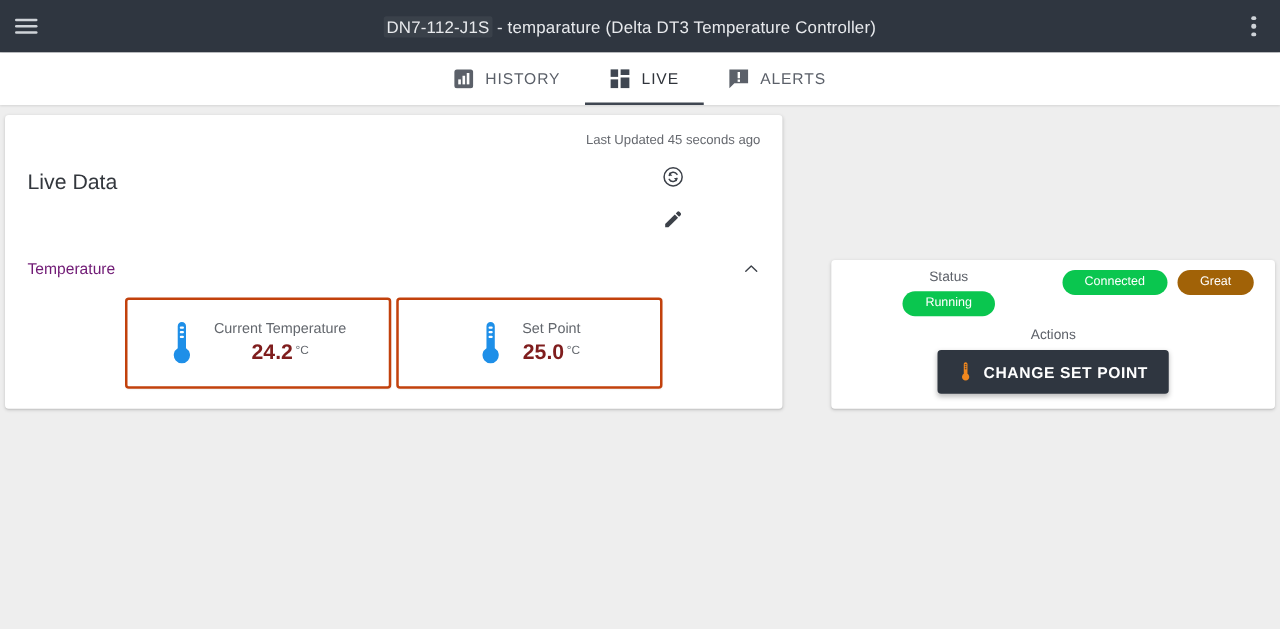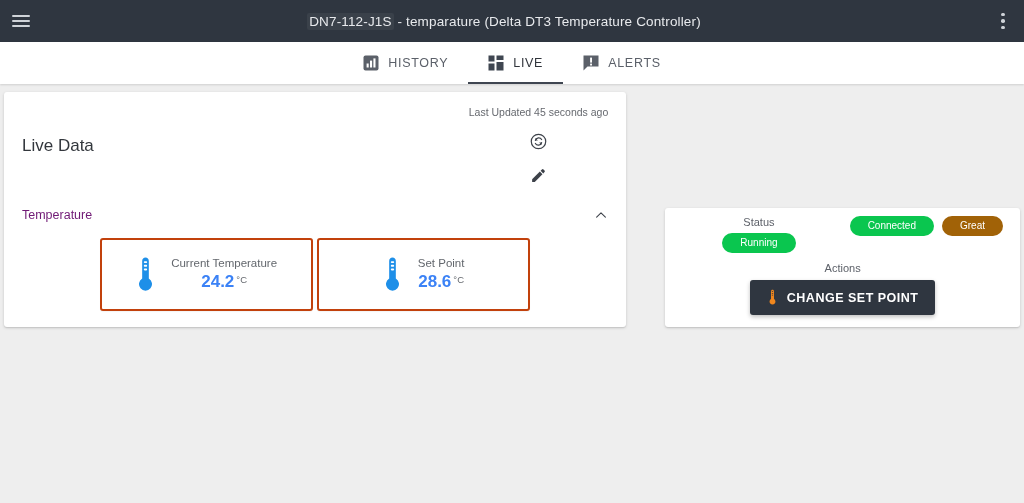--- a/index.html
+++ b/index.html
@@ -158,21 +158,21 @@
   .metric-text { text-align: center; }
   .metric-label {
     font-size: 11.5px;
     color: #63676d;
     margin-bottom: 3px;
     white-space: nowrap;
   }
   .metric-value {
     font-size: 17px;
     font-weight: bold;
-    color: #3b82f6;
+    color: #7f1d1d;
   }
   .metric-unit {
     font-size: 9.5px;
     color: #63676d;
     margin-left: 2px;
     vertical-align: 4px;
   }
 
   
   .status-card {
@@ -342,21 +342,21 @@
       <div class="metric">
         <svg class="metric-icon" viewBox="0 0 24 48">
           <path d="M12 2 C9.6 2 7.8 3.9 7.8 6.2 L7.8 28.5 A8.2 8.2 0 1 0 16.2 28.5 L16.2 6.2 C16.2 3.9 14.4 2 12 2 Z" fill="#1e8fe8"></path>
           <rect x="9.9" y="6.5" width="4.2" height="2.3" rx="1" fill="#ffffff"></rect>
           <rect x="9.9" y="11.2" width="4.2" height="2.3" rx="1" fill="#ffffff"></rect>
           <rect x="9.9" y="15.9" width="4.2" height="2.3" rx="1" fill="#ffffff"></rect>
         </svg>
         <div class="metric-text">
           <div class="metric-label">Set Point</div>
           <div>
-            <span class="metric-value">28.6</span><span class="metric-unit">°C</span>
+            <span class="metric-value">25.0</span><span class="metric-unit">°C</span>
           </div>
         </div>
       </div>
 
     </div>
   </div>
 
   <div class="card status-card">
 
     <div class="status-row">

